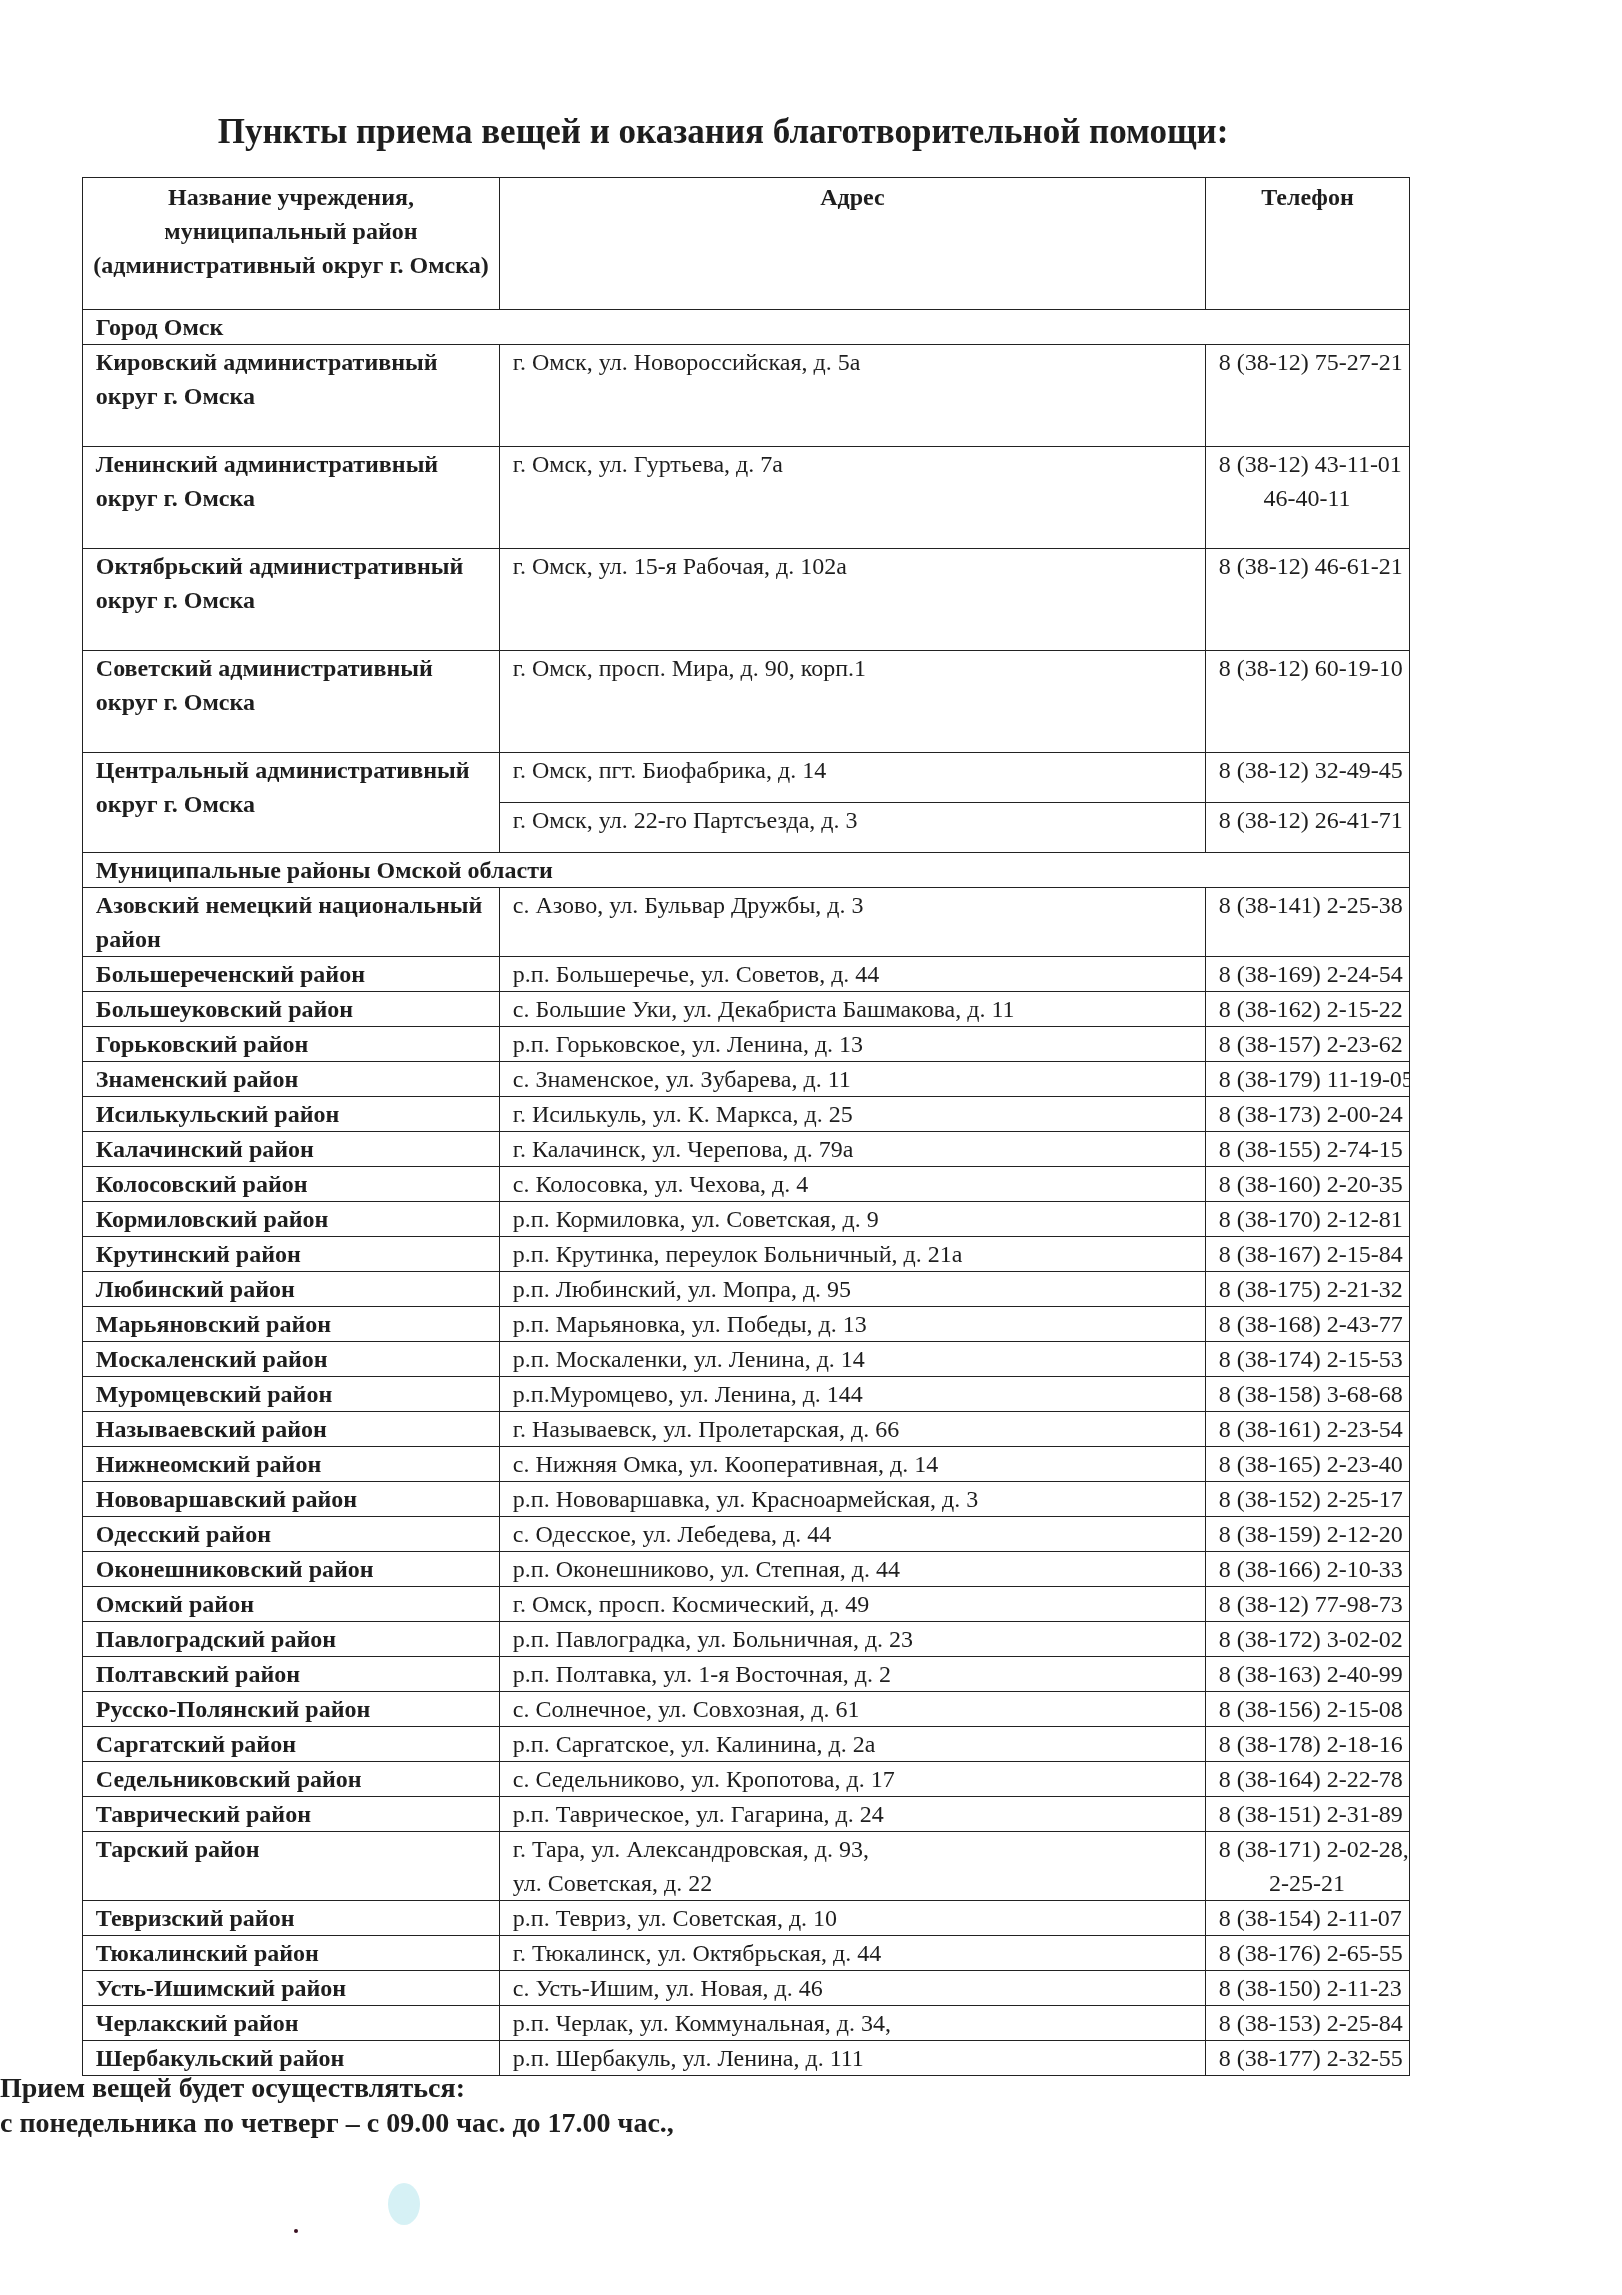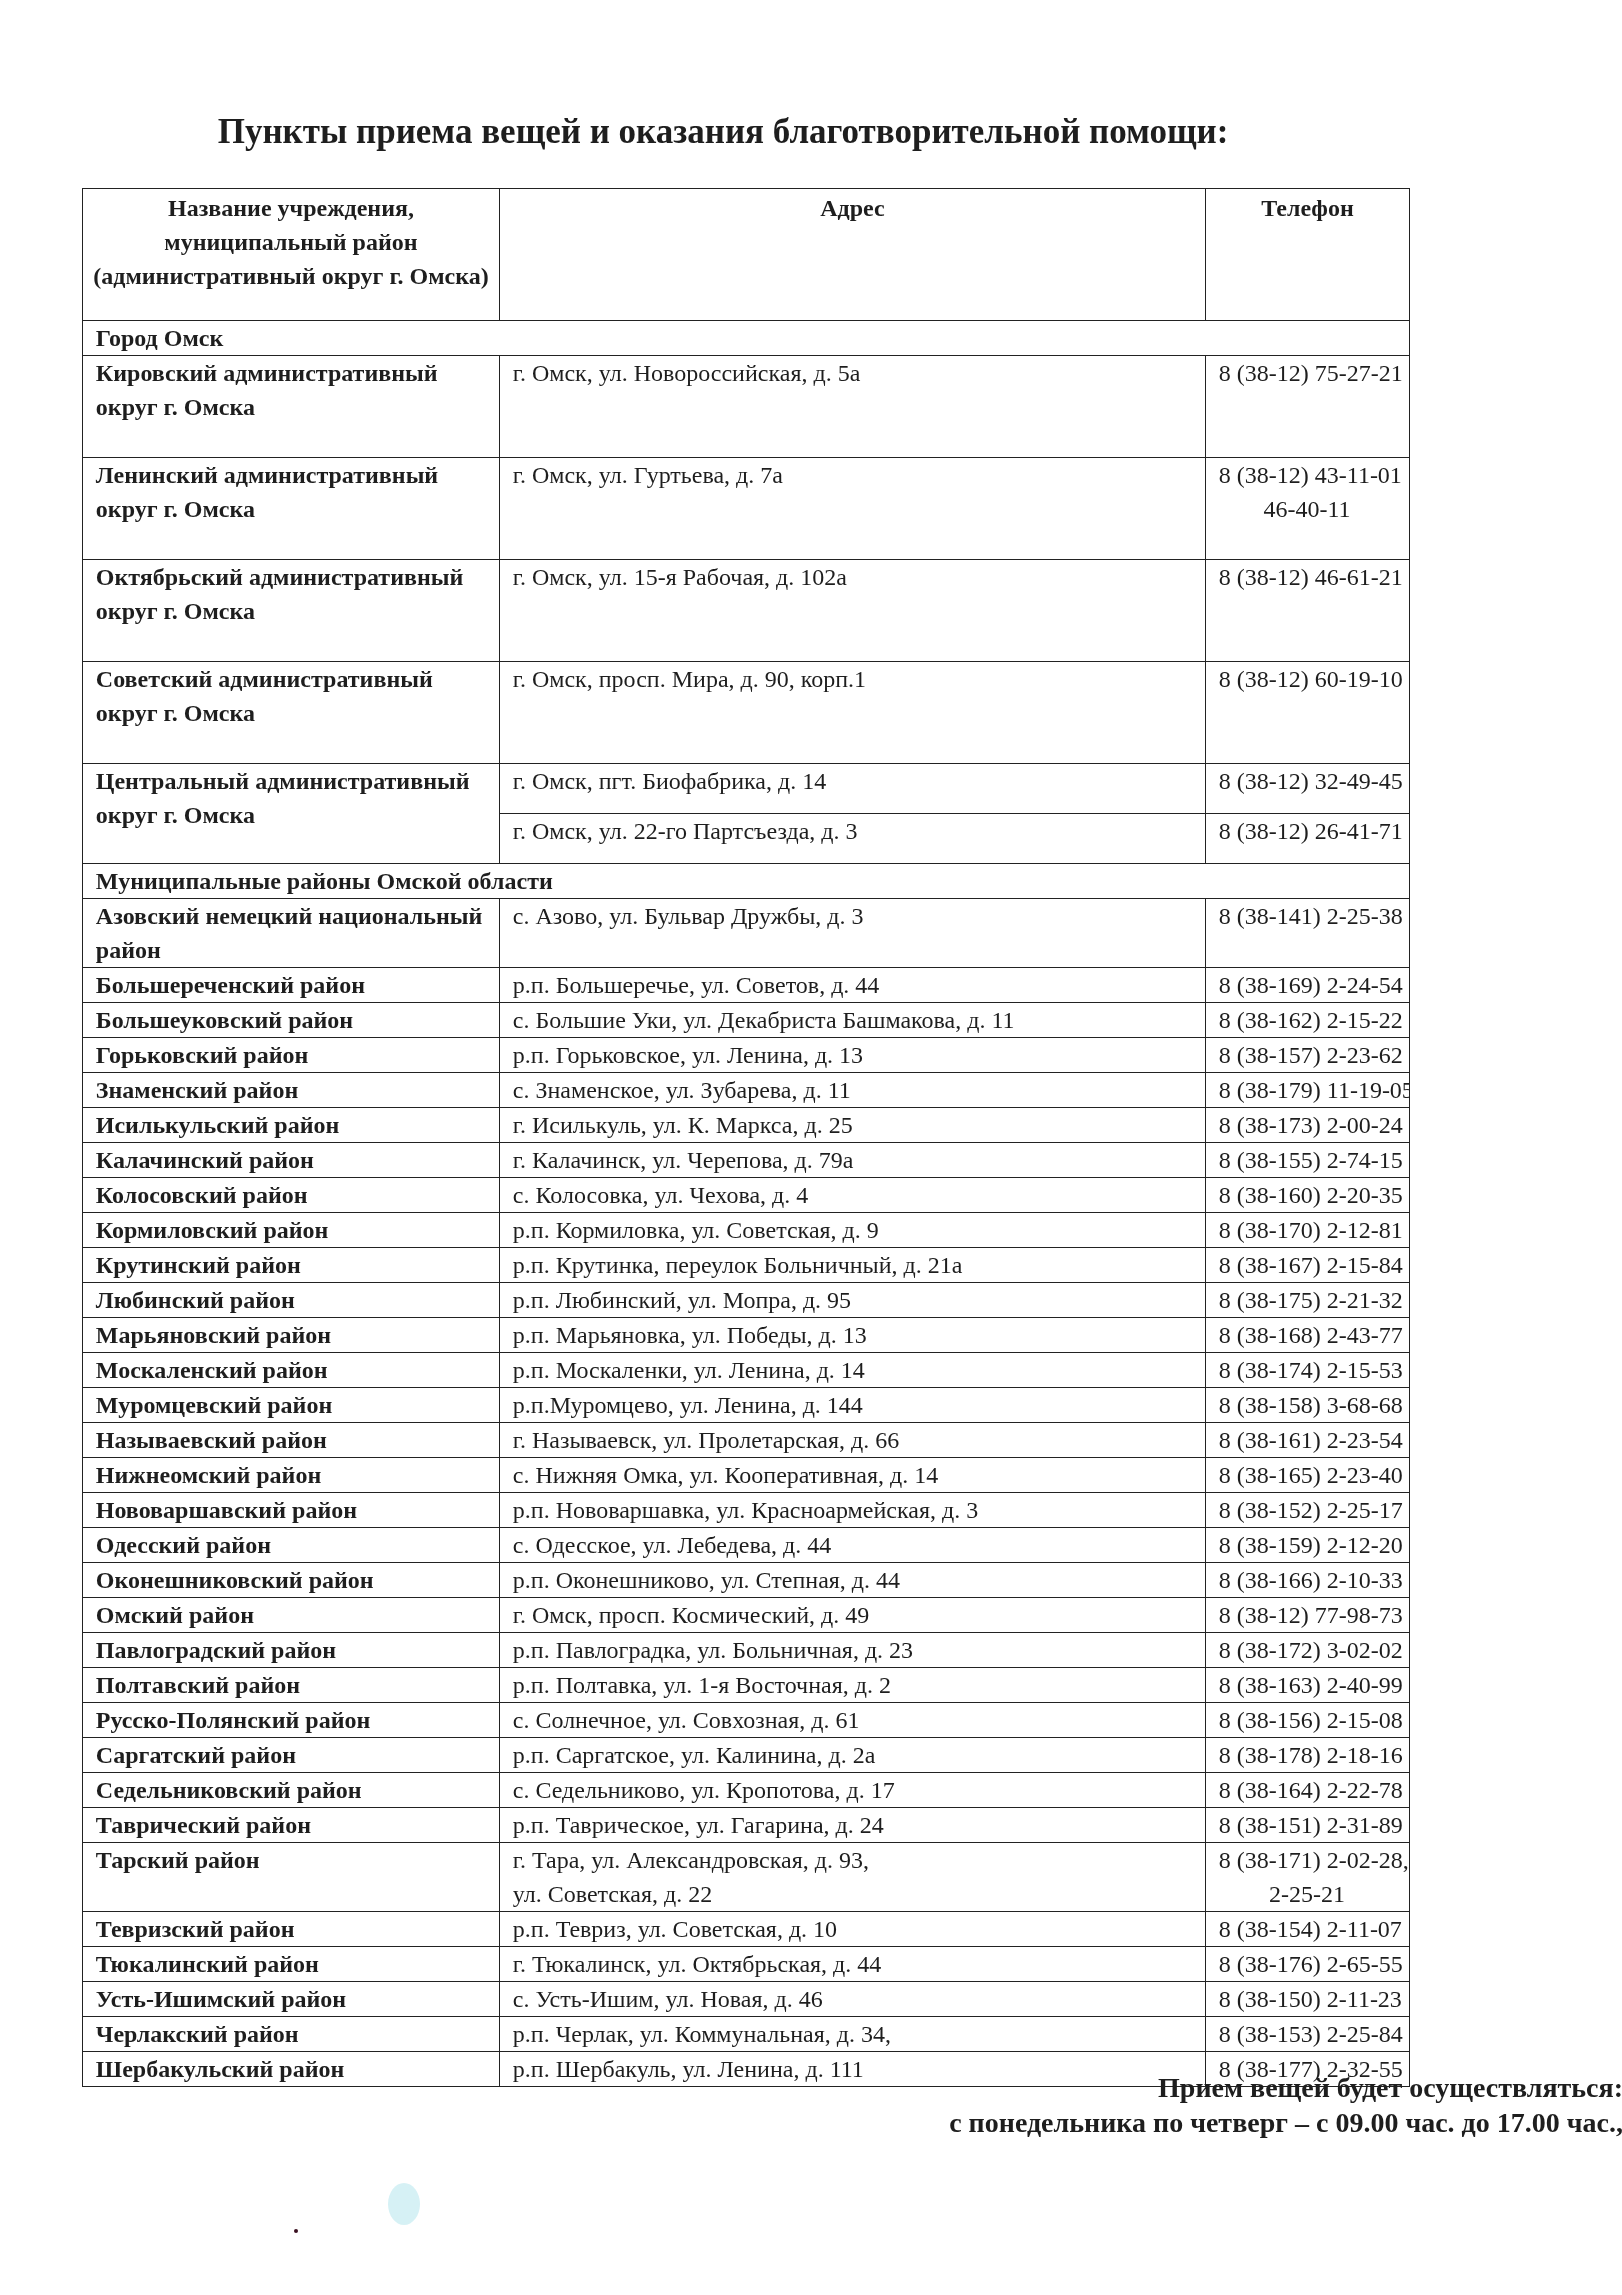--- a/index.html
+++ b/index.html
@@ -7,21 +7,21 @@
     width: 1623px; height: 2295px; position: relative; overflow: hidden;
     font-family: "Liberation Serif", "DejaVu Serif", serif;
     color: #1e1e1e;
   }
   .page-title {
     position: absolute; left: 0; width: 1446px; top: 110px;
     text-align: center; font-weight: bold; font-size: 35px; line-height: 44px;
     letter-spacing: 0px;
   }
   table.main {
-    position: absolute; left: 82px; top: 188px; width: 1328px;
+    position: absolute; left: 82px; top: 177px; width: 1328px;
     border-collapse: collapse; table-layout: fixed;
   }
   table.main col.c1 { width: 417px; }
   table.main col.c2 { width: 706px; }
   table.main col.c3 { width: 204px; }
   table.main td, table.main th {
     border: 1.5px solid #222; vertical-align: top;
     font-size: 24px; line-height: 34px; padding: 0 0 0 12.8px;
     overflow: hidden;
   }
@@ -38,21 +38,21 @@
   tr.row1 td { height: 33px; }
   tr.row2 td { height: 67px; }
   tr.row3 td { height: 101px; }
   .phone-line { display: block; white-space: nowrap; }
   .phone-line.indent { text-align: center; padding-right: 13.7px; }
   .cell-line { display: block; white-space: nowrap; }
   .split-top { height: 49px; padding-top: 0; }
   .split-bot { height: 49px; padding-top: 12.8px; }
   .footer {
     position: absolute; left: 0; width: 1623px; top: 2070px;
-    text-align: right; font-weight: bold; font-size: 28px; line-height: 35px;
+    text-align: left; font-weight: bold; font-size: 28px; line-height: 35px;
   }
   .footer .line { display: block; }
   .smudge {
     position: absolute; left: 388px; top: 2183px; width: 32px; height: 42px;
     border-radius: 50%; background: #cfeef3; opacity: 0.85;
   }
   .dot {
     position: absolute; left: 294px; top: 2229px; width: 4.4px; height: 4.4px;
     border-radius: 50%; background: #3a1020;
   }

